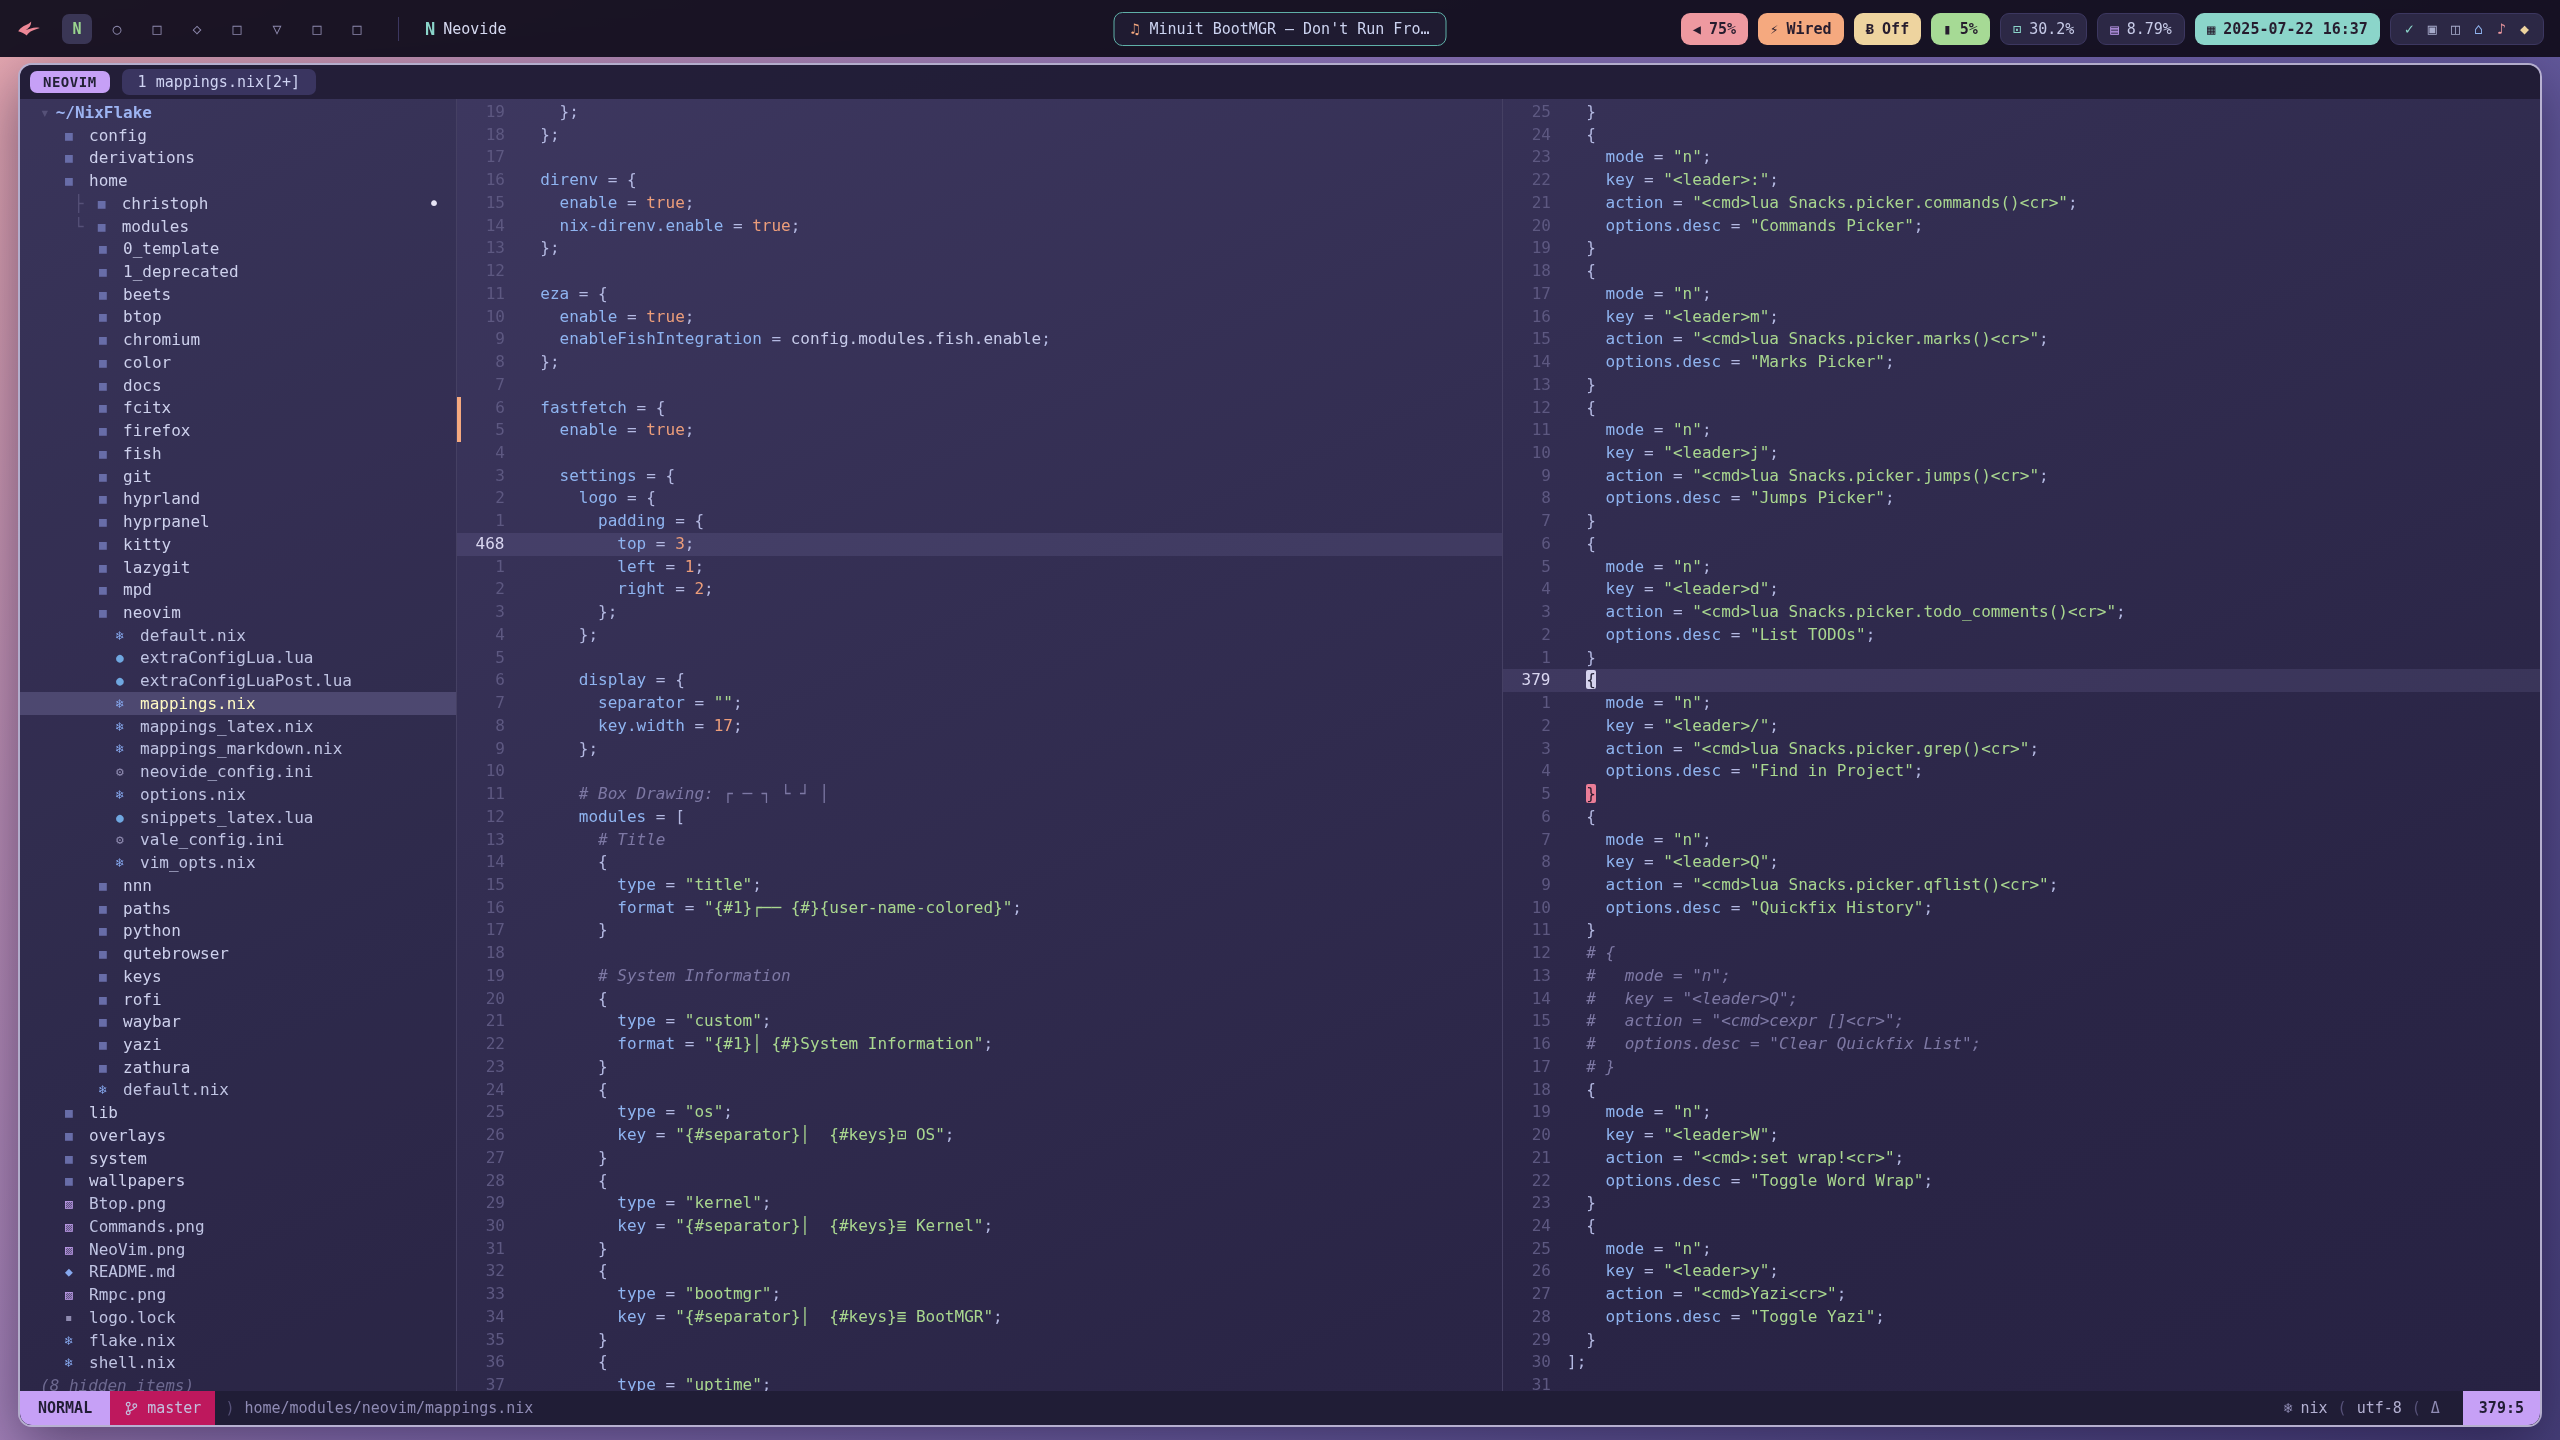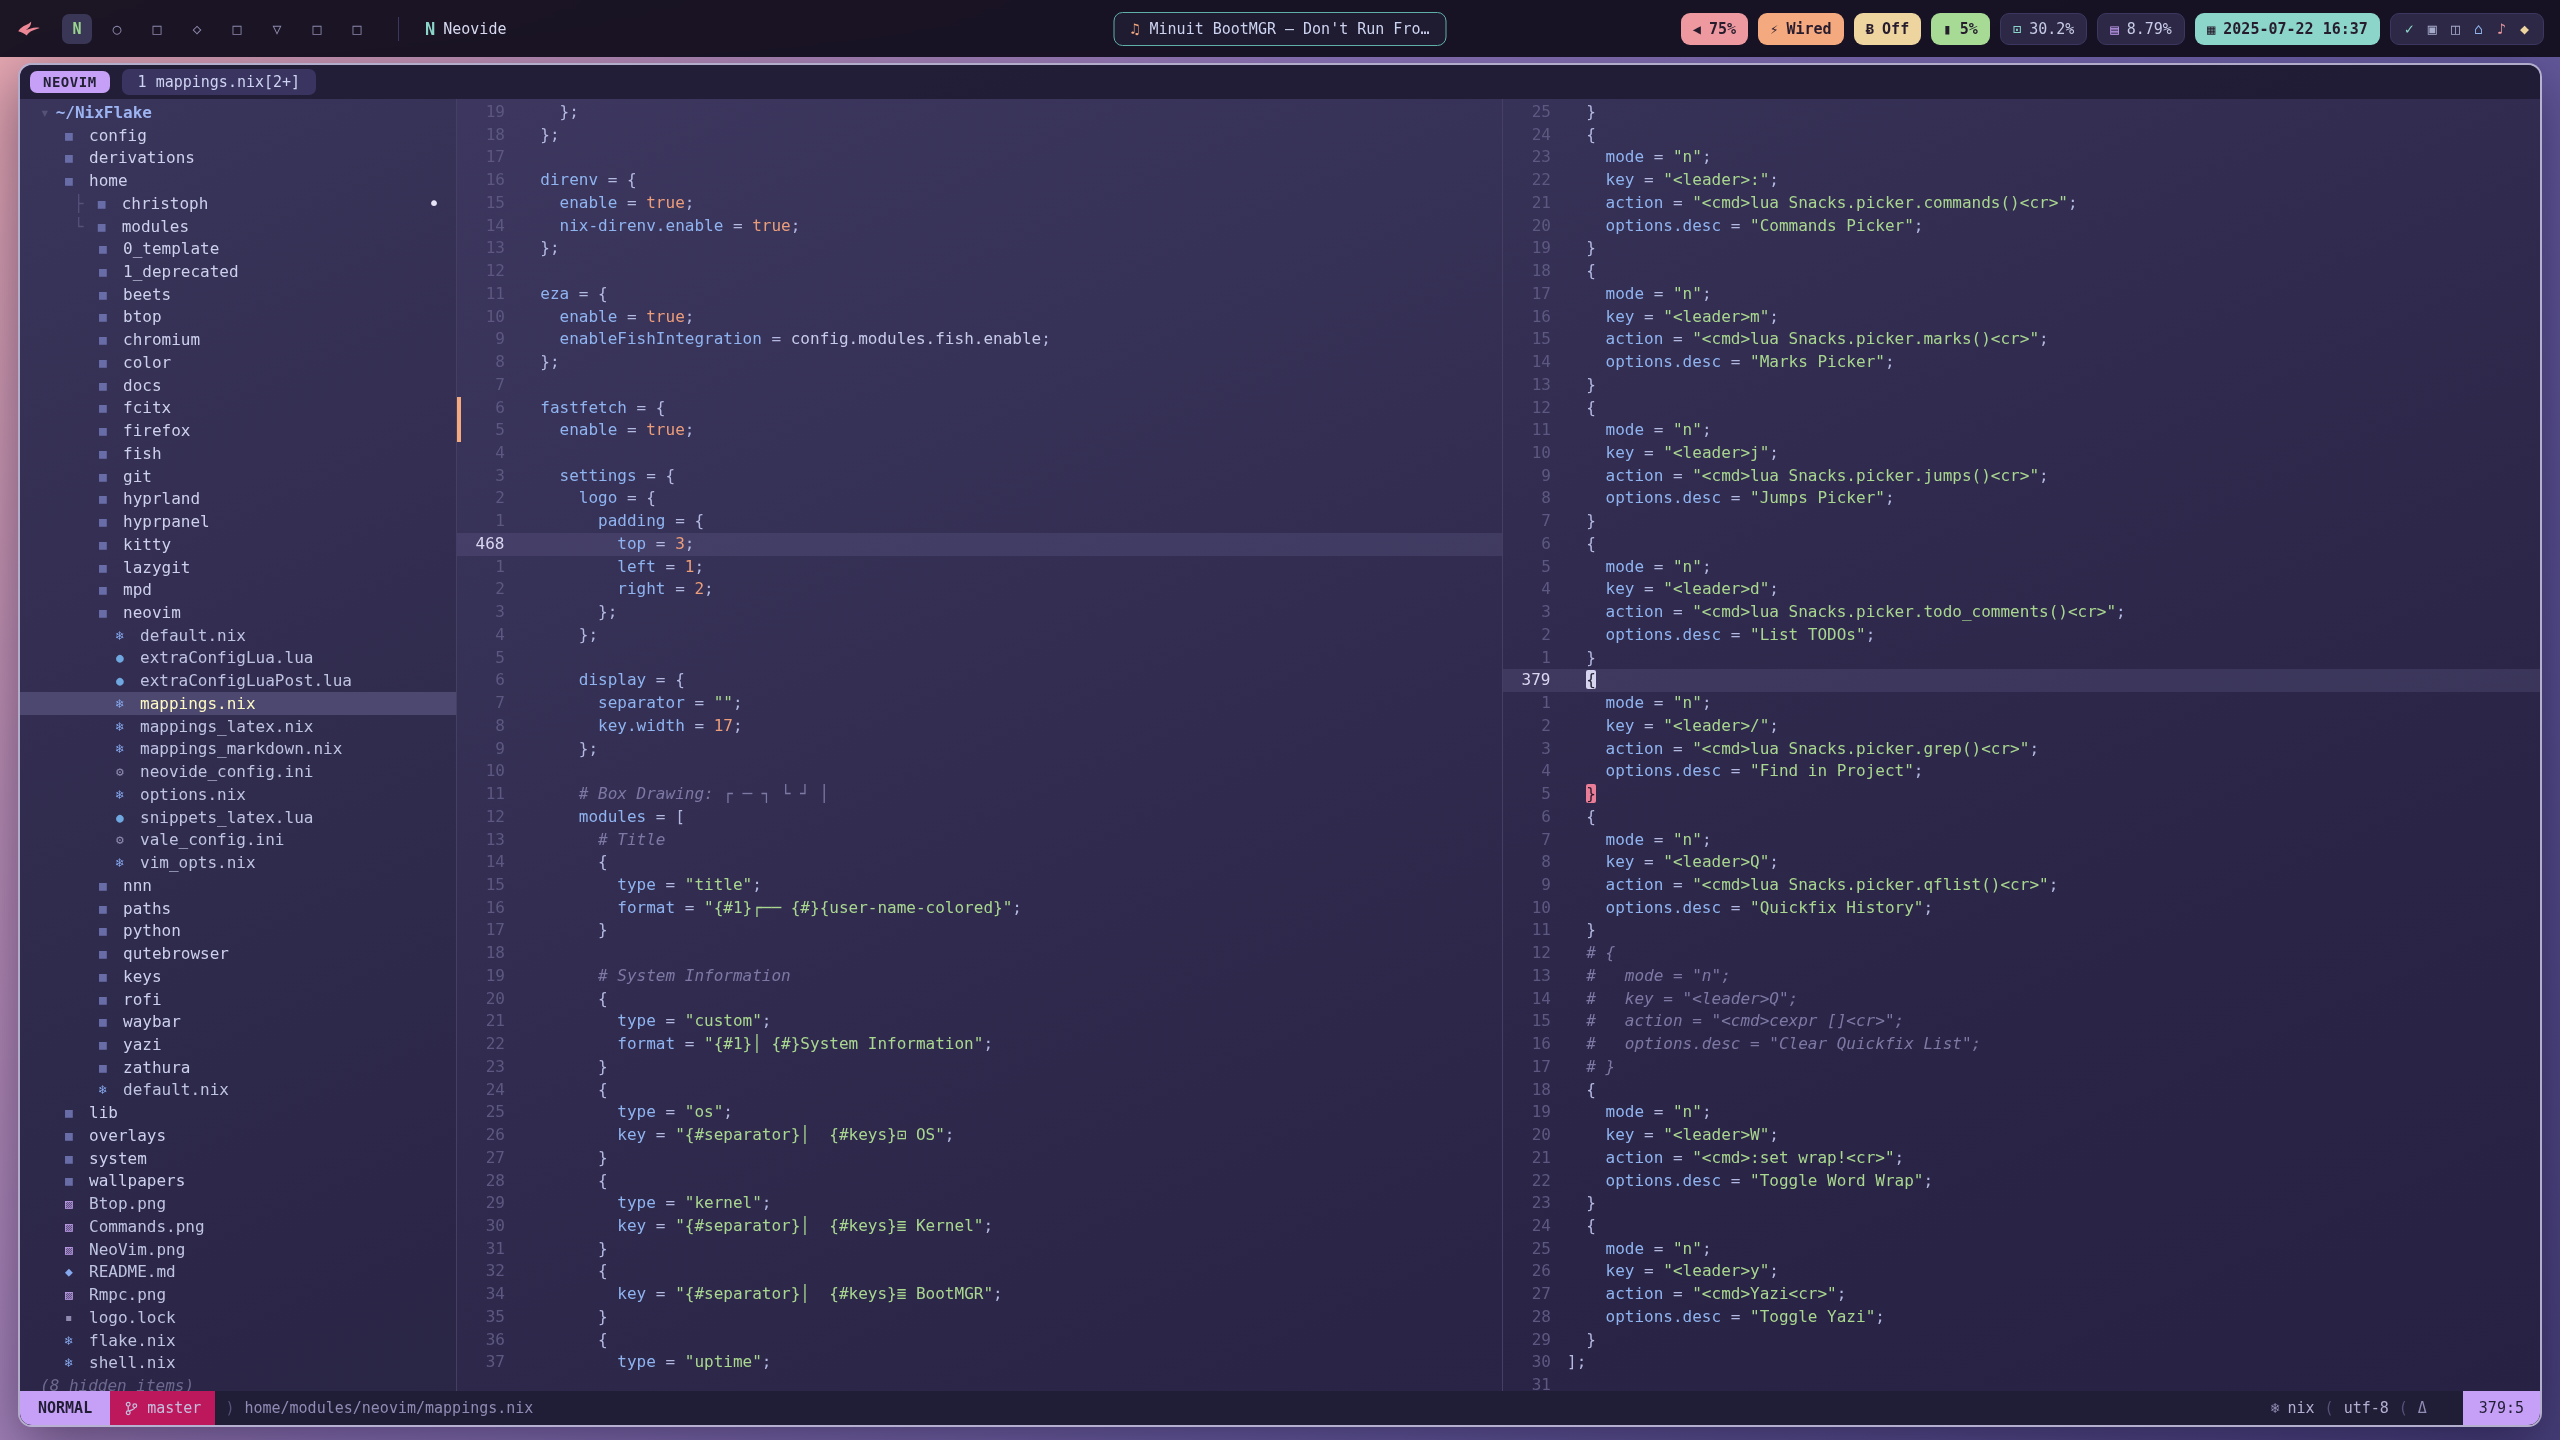--- a/index.html
+++ b/index.html
@@ -76,22 +76,22 @@
   .statusline{height:34px;flex:0 0 34px;background:#201d36;display:flex;align-items:center;
     font-size:15px;color:#a7a4c8}
   .mode-badge{background:#c6a0f6;color:#211d35;font-weight:bold;height:100%;display:flex;align-items:center;
     padding:0 18px;border-radius:0 0 0 11px}
   .branch{display:flex;align-items:center;gap:8px;background:#be185d;height:100%;padding:0 14px;color:#c3c0de}
   .slsep{color:#565178;margin:0 10px}
   .slpath{color:#8f8bb4}
   .slright{margin-left:auto;display:flex;align-items:center}
   .slico{color:#8f8bb4;margin-right:8px}
   .slft,.slenc{color:#b3b0d2}
-  .pos-badge{background:#c6a0f6;color:#211d35;font-weight:normal;height:34px;display:flex;align-items:center;
-    padding:0 16px;border-radius:0 0 11px 0;margin-left:28px}
+  .pos-badge{background:#c6a0f6;color:#211d35;font-weight:bold;height:34px;display:flex;align-items:center;
+    padding:0 16px;border-radius:0 0 11px 0;margin-left:15px}
 </style>
 </head>
 <body>
 
 <div class="topbar">
   <div class="tb-left">
     <span class="launcher">
       <svg viewBox="0 0 24 24" width="26" height="26">
           <path d="M2 14 C7 7 11 9 14 5 C14 9 12 11 9 13 C13 12 16 10 22 11 C16 13 12 14 10 18 C8 16 5 15 2 14 Z" fill="#ed8796"></path>
         </svg>
@@ -271,20 +271,21 @@
         <div class="cl"><span class="gits"></span><span class="lnum">23</span><span class="ltxt"><span class="tk-p">        }</span></span></div>
         <div class="cl"><span class="gits"></span><span class="lnum">24</span><span class="ltxt"><span class="tk-p">        {</span></span></div>
         <div class="cl"><span class="gits"></span><span class="lnum">25</span><span class="ltxt"><span class="tk-d">          </span><span class="tk-k">type</span><span class="tk-p"> = </span><span class="tk-s">"os"</span><span class="tk-p">;</span></span></div>
         <div class="cl"><span class="gits"></span><span class="lnum">26</span><span class="ltxt"><span class="tk-d">          </span><span class="tk-k">key</span><span class="tk-p"> = </span><span class="tk-s">"{#separator}│  {#keys}⊡ OS"</span><span class="tk-p">;</span></span></div>
         <div class="cl"><span class="gits"></span><span class="lnum">27</span><span class="ltxt"><span class="tk-p">        }</span></span></div>
         <div class="cl"><span class="gits"></span><span class="lnum">28</span><span class="ltxt"><span class="tk-p">        {</span></span></div>
         <div class="cl"><span class="gits"></span><span class="lnum">29</span><span class="ltxt"><span class="tk-d">          </span><span class="tk-k">type</span><span class="tk-p"> = </span><span class="tk-s">"kernel"</span><span class="tk-p">;</span></span></div>
         <div class="cl"><span class="gits"></span><span class="lnum">30</span><span class="ltxt"><span class="tk-d">          </span><span class="tk-k">key</span><span class="tk-p"> = </span><span class="tk-s">"{#separator}│  {#keys}≣ Kernel"</span><span class="tk-p">;</span></span></div>
         <div class="cl"><span class="gits"></span><span class="lnum">31</span><span class="ltxt"><span class="tk-p">        }</span></span></div>
         <div class="cl"><span class="gits"></span><span class="lnum">32</span><span class="ltxt"><span class="tk-p">        {</span></span></div>
+        <div class="cl"><span class="gits"></span><span class="lnum">33</span><span class="ltxt"><span class="tk-d">          </span><span class="tk-k">type</span><span class="tk-p"> = </span><span class="tk-s">"bootmgr"</span><span class="tk-p">;</span></span></div>
         <div class="cl"><span class="gits"></span><span class="lnum">34</span><span class="ltxt"><span class="tk-d">          </span><span class="tk-k">key</span><span class="tk-p"> = </span><span class="tk-s">"{#separator}│  {#keys}≣ BootMGR"</span><span class="tk-p">;</span></span></div>
         <div class="cl"><span class="gits"></span><span class="lnum">35</span><span class="ltxt"><span class="tk-p">        }</span></span></div>
         <div class="cl"><span class="gits"></span><span class="lnum">36</span><span class="ltxt"><span class="tk-p">        {</span></span></div>
         <div class="cl"><span class="gits"></span><span class="lnum">37</span><span class="ltxt"><span class="tk-d">          </span><span class="tk-k">type</span><span class="tk-p"> = </span><span class="tk-s">"uptime"</span><span class="tk-p">;</span></span></div>
       </div>
     <div class="pane right">
         <div class="cl"><span class="gits"></span><span class="lnum">25</span><span class="ltxt"><span class="tk-p">  }</span></span></div>
         <div class="cl"><span class="gits"></span><span class="lnum">24</span><span class="ltxt"><span class="tk-p">  {</span></span></div>
         <div class="cl"><span class="gits"></span><span class="lnum">23</span><span class="ltxt"><span class="tk-d">    </span><span class="tk-k">mode</span><span class="tk-p"> = </span><span class="tk-s">"n"</span><span class="tk-p">;</span></span></div>
         <div class="cl"><span class="gits"></span><span class="lnum">22</span><span class="ltxt"><span class="tk-d">    </span><span class="tk-k">key</span><span class="tk-p"> = </span><span class="tk-s">"&lt;leader&gt;:"</span><span class="tk-p">;</span></span></div>

